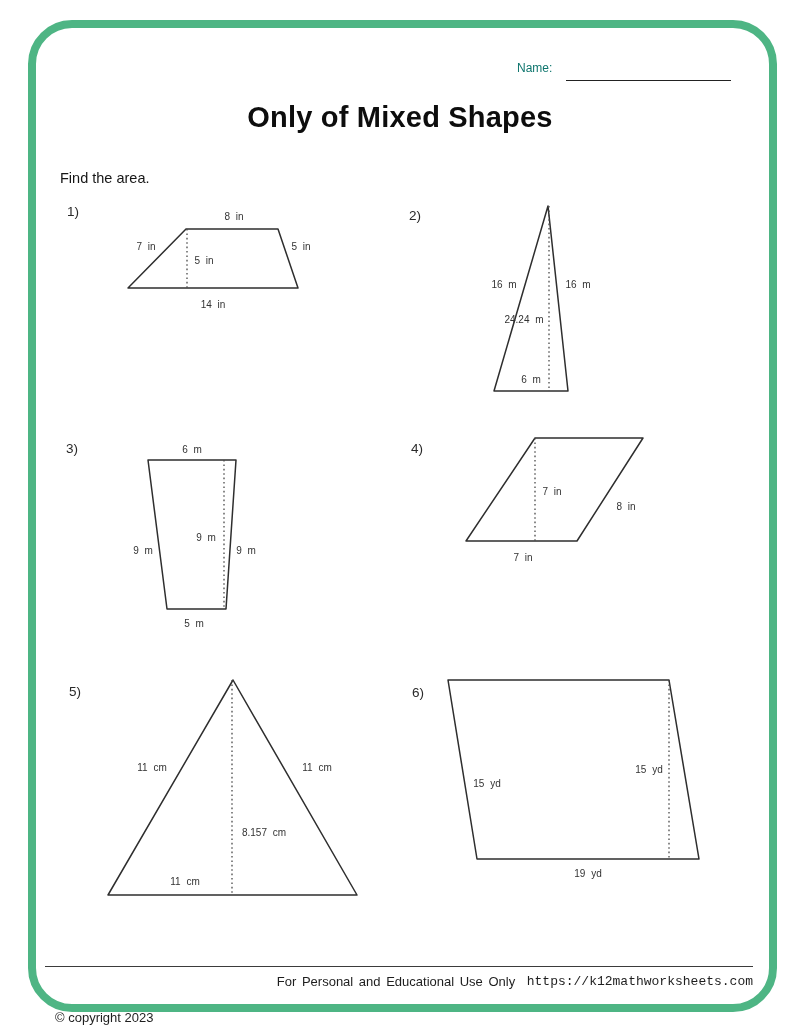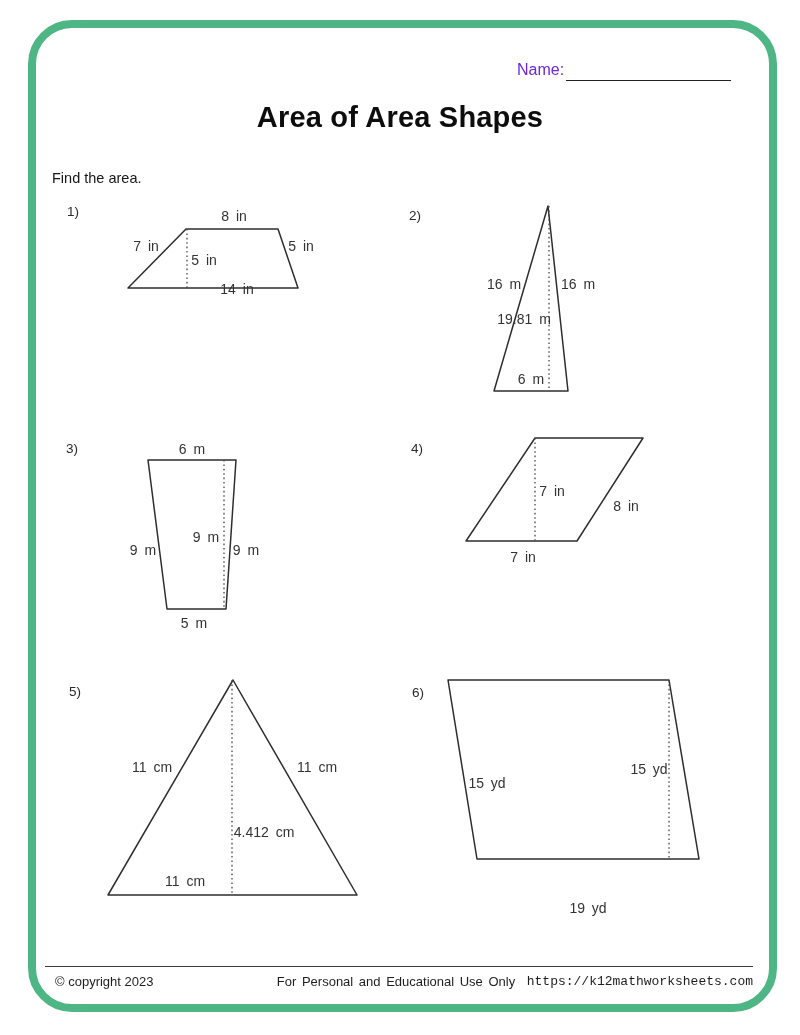--- a/index.html
+++ b/index.html
@@ -2,29 +2,29 @@
 <html><head>
 <meta charset="utf-8">
 <style>
   html,body{margin:0;padding:0;background:#ffffff;}
   body{width:800px;height:1035px;position:relative;overflow:hidden;
        font-family:"Liberation Sans","DejaVu Sans",sans-serif;color:#1c1c1c;}
   .page-border{position:absolute;left:28px;top:20px;width:749px;height:992px;
        box-sizing:border-box;border:8px solid #4eb584;border-radius:44px;}
   .shapes-svg{position:absolute;left:0;top:0;}
   .abs{position:absolute;white-space:nowrap;}
-  .name-label{left:517px;top:61px;font-size:16px;color:#6d28d9;}
+  .name-label{left:517px;top:61px;font-size:12px;color:#0f766e;}
   .name-line{left:566px;top:62px;width:165px;height:18px;border-bottom:1.6px solid #222;}
   .page-title{left:50%;top:101px;transform:translateX(-50%);font-size:29px;font-weight:700;color:#0d0d0d;letter-spacing:0.2px;}
-  .instruction{left:52px;top:170px;font-size:14.5px;color:#161616;}
+  .instruction{left:60px;top:170px;font-size:14.5px;color:#161616;}
   .prob-num{font-size:13.5px;color:#2a2a2a;}
-  .dim{font-size:14px;color:#333;transform:translate(-50%,-50%);word-spacing:3px;}
+  .dim{font-size:10px;color:#333;transform:translate(-50%,-50%);word-spacing:3px;}
   .footer-line{left:45px;top:966px;width:708px;height:0;border-top:1.6px solid #3b3b3b;}
   .footer-text{top:974px;font-size:13px;color:#1e1e1e;}
-  .footer-copy{left:55px;}
+  .footer-copy{left:55px;margin-top:36px;}
   .footer-usage{left:396px;transform:translateX(-50%);word-spacing:2px;}
   .footer-url{right:47px;font-family:Liberation Mono, monospace;}
 </style>
 </head>
 <body>
 
 <div class="page-border"></div>
 
 <svg class="shapes-svg" width="800" height="1035" viewBox="0 0 800 1035">
   <g fill="none" stroke="#2e2e2e" stroke-width="1.5" stroke-linejoin="round">
@@ -40,55 +40,55 @@
     <line x1="549" y1="206" x2="549" y2="391"></line>
     <line x1="224" y1="460" x2="224" y2="609"></line>
     <line x1="535" y1="438" x2="535" y2="541"></line>
     <line x1="232" y1="680" x2="232" y2="895"></line>
     <line x1="669" y1="680" x2="669" y2="859"></line>
   </g>
 </svg>
 
 <div class="abs name-label">Name:</div>
 <div class="abs name-line"></div>
-<div class="abs page-title">Area of Area Shapes</div>
+<div class="abs page-title">Only of Mixed Shapes</div>
 <div class="abs instruction">Find the area.</div>
 
 <div class="abs prob-num" style="left:67px;top:204px;">1)</div>
 <div class="abs dim" style="left:234px;top:216px;">8 in</div>
 <div class="abs dim" style="left:146px;top:246px;">7 in</div>
 <div class="abs dim" style="left:301px;top:246px;">5 in</div>
 <div class="abs dim" style="left:204px;top:260px;">5 in</div>
-<div class="abs dim" style="left:213px;top:289px;margin-left:24px;">14 in</div>
+<div class="abs dim" style="left:213px;top:304px;">14 in</div>
 
 <div class="abs prob-num" style="left:409px;top:208px;">2)</div>
 <div class="abs dim" style="left:504px;top:284px;">16 m</div>
 <div class="abs dim" style="left:578px;top:284px;">16 m</div>
-<div class="abs dim" style="left:524px;top:319px;">19.81 m</div>
+<div class="abs dim" style="left:524px;top:319px;">24.24 m</div>
 <div class="abs dim" style="left:531px;top:379px;">6 m</div>
 
 <div class="abs prob-num" style="left:66px;top:441px;">3)</div>
 <div class="abs dim" style="left:192px;top:449px;">6 m</div>
 <div class="abs dim" style="left:206px;top:537px;">9 m</div>
 <div class="abs dim" style="left:143px;top:550px;">9 m</div>
 <div class="abs dim" style="left:246px;top:550px;">9 m</div>
 <div class="abs dim" style="left:194px;top:623px;">5 m</div>
 
 <div class="abs prob-num" style="left:411px;top:441px;">4)</div>
 <div class="abs dim" style="left:552px;top:491px;">7 in</div>
 <div class="abs dim" style="left:626px;top:506px;">8 in</div>
 <div class="abs dim" style="left:523px;top:557px;">7 in</div>
 
 <div class="abs prob-num" style="left:69px;top:684px;">5)</div>
 <div class="abs dim" style="left:152px;top:767px;">11 cm</div>
 <div class="abs dim" style="left:317px;top:767px;">11 cm</div>
-<div class="abs dim" style="left:264px;top:832px;">4.412 cm</div>
+<div class="abs dim" style="left:264px;top:832px;">8.157 cm</div>
 <div class="abs dim" style="left:185px;top:881px;">11 cm</div>
 
 <div class="abs prob-num" style="left:412px;top:685px;">6)</div>
 <div class="abs dim" style="left:487px;top:783px;">15 yd</div>
 <div class="abs dim" style="left:649px;top:769px;">15 yd</div>
-<div class="abs dim" style="left:588px;top:873px;margin-top:35px;">19 yd</div>
+<div class="abs dim" style="left:588px;top:873px;">19 yd</div>
 
 <div class="abs footer-line"></div>
 <div class="abs footer-text footer-copy">© copyright 2023</div>
 <div class="abs footer-text footer-usage">For Personal and Educational Use Only</div>
 <div class="abs footer-text footer-url">https://k12mathworksheets.com</div>
 
 </body></html>

